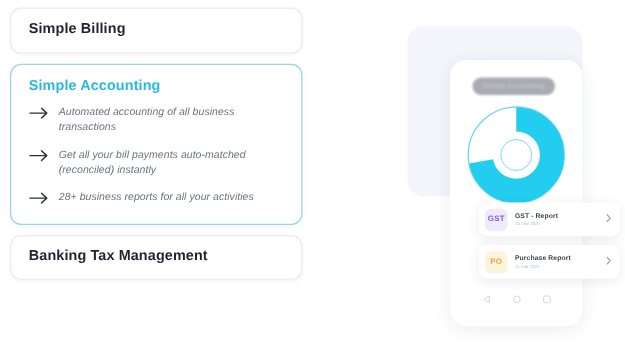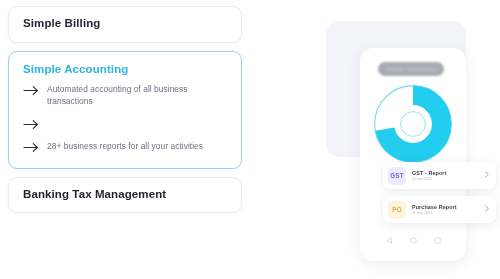--- a/index.html
+++ b/index.html
@@ -61,20 +61,21 @@
   }
 
   .acc-body {
     padding: 0 12px 2px 14px;
   }
 
   .bullet {
     display: flex;
     align-items: flex-start;
     margin-bottom: 9px;
+    font-style: italic;
   }
   .bullet:last-child { margin-bottom: 4px; }
 
   .bullet-arrow {
     flex: 0 0 auto;
     width: 18px;
     height: 13px;
     margin-top: 1px;
     margin-right: 6px;
   }
@@ -247,20 +248,21 @@
           <span class="bullet-text">Automated accounting of all business transactions</span>
         </div>
 
         <div class="bullet">
           <span class="bullet-arrow">
             <svg width="18" height="13" viewBox="0 0 18 13" fill="none">
               <path d="M1 6.5 H14.2" stroke="#2b2f3a" stroke-width="1.1" stroke-linecap="round"></path>
               <path d="M10.2 2.6 L14.4 6.5 L10.2 10.4" stroke="#2b2f3a" stroke-width="1.1" stroke-linecap="round" stroke-linejoin="round" fill="none"></path>
             </svg>
           </span>
+          <span class="bullet-text">Get all your bill payments auto-matched (reconciled) instantly</span>
         </div>
 
         <div class="bullet">
           <span class="bullet-arrow">
             <svg width="18" height="13" viewBox="0 0 18 13" fill="none">
               <path d="M1 6.5 H14.2" stroke="#2b2f3a" stroke-width="1.1" stroke-linecap="round"></path>
               <path d="M10.2 2.6 L14.4 6.5 L10.2 10.4" stroke="#2b2f3a" stroke-width="1.1" stroke-linecap="round" stroke-linejoin="round" fill="none"></path>
             </svg>
           </span>
           <span class="bullet-text">28+ business reports for all your activities</span>

